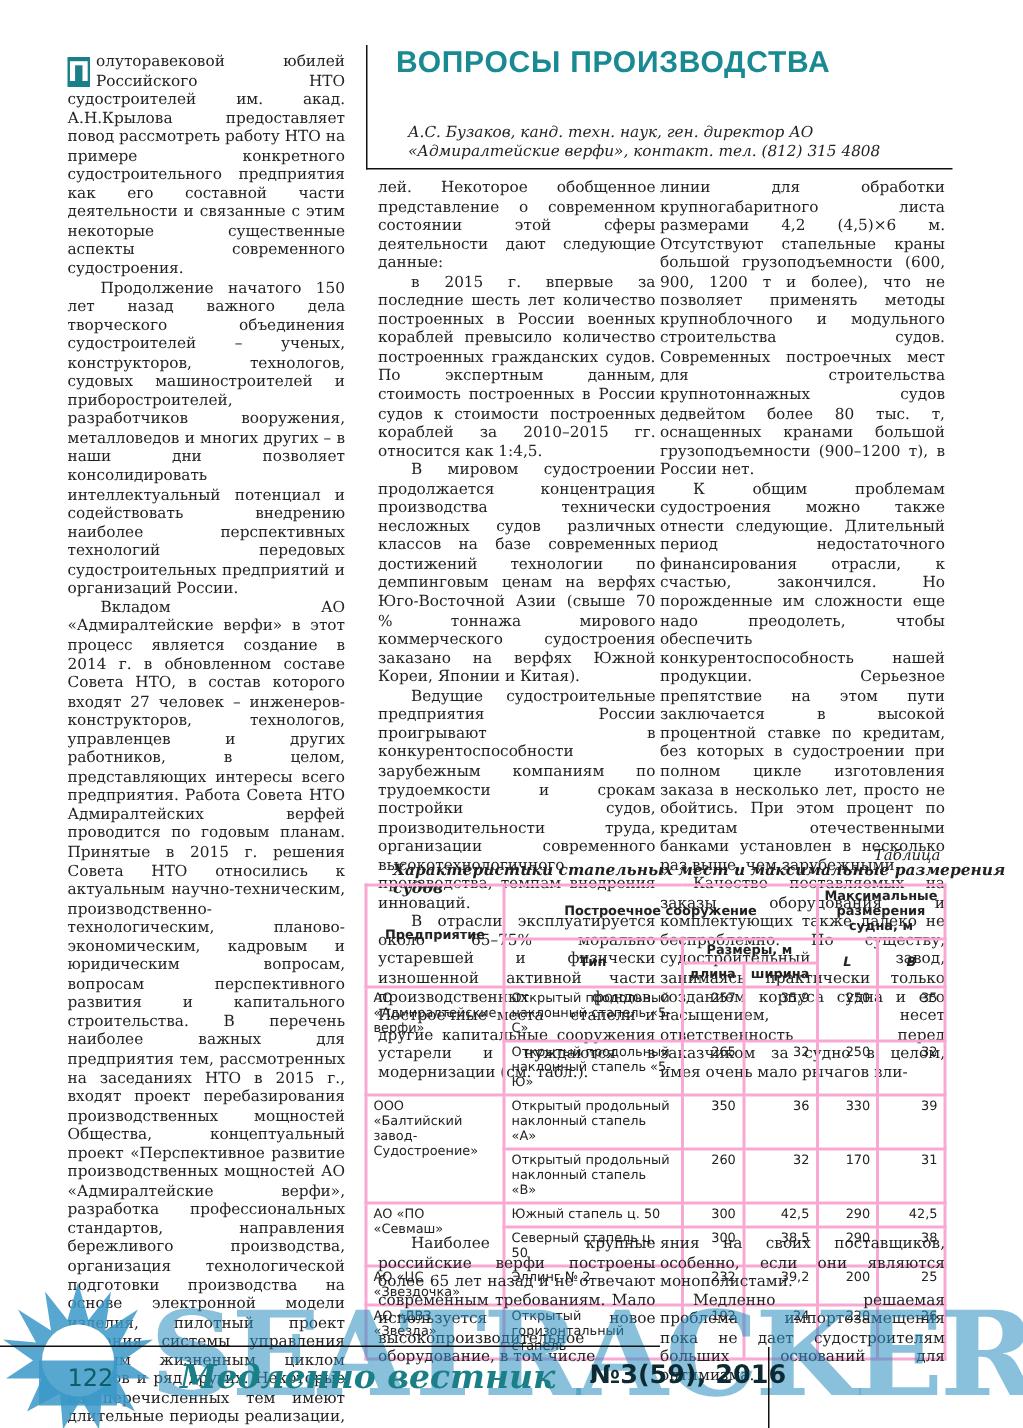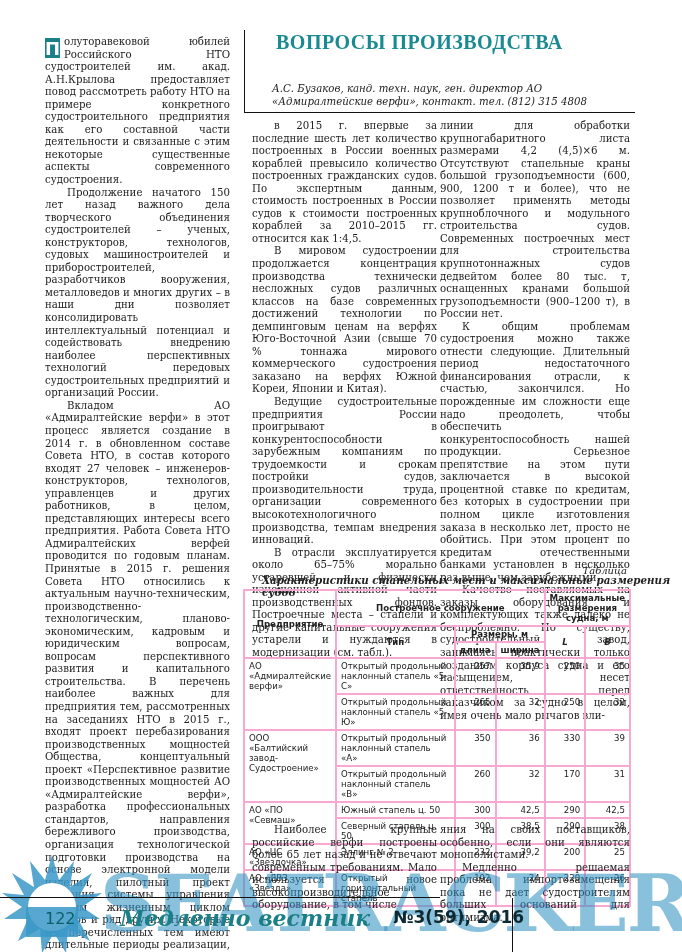--- a/index.html
+++ b/index.html
@@ -9,21 +9,21 @@
   .col p { margin:0; text-indent:22px; }
   .col p.noind { text-indent:0; }
   #col1 { left:45px; top:36px; width:185px; }
   #col2 { left:252px; top:120px; width:185px; }
   #col3 { left:440px; top:120px; width:190px; }
   #col2b { left:252px; top:824px; width:185px; }
   #col3b { left:440px; top:824px; width:190px; }
   .dropcap { float:left; width:15px; height:20px; background:#1a7f86; color:#fff; font-family:"DejaVu Sans", sans-serif;
              font-weight:bold; font-size:18px; line-height:21px; text-align:center; margin:2px 4px 0 0; }
   .title-box { position:absolute; left:244px; top:30px; width:390px; height:82px; border-left:1px solid #111; border-bottom:1px solid #111; }
-  .title { position:absolute; left:276px; top:32px; font-family:Liberation Serif, serif; font-weight:bold;
+  .title { position:absolute; left:264px; top:32px; font-family:Liberation Sans, sans-serif; font-weight:bold;
            color:#1a8a92; font-size:20px; line-height:20px; letter-spacing:0.5px; }
   .author { position:absolute; left:272px; top:82px; width:360px; font-style:italic; font-size:10.2px; line-height:13px; }
   .author b { font-weight:normal; }
   .table-caption-label { position:absolute; right:55px; top:565px; font-style:italic; font-size:10px; }
   .table-caption { position:absolute; left:262px; top:574px; font-style:italic; font-weight:bold; font-size:10.3px; }
   table { position:absolute; left:243px; top:589px; width:388px; border-collapse:collapse;
           font-family:"DejaVu Sans", sans-serif; font-size:8.6px; line-height:10px; }
   td, th { border:2px solid #f9a8d4; padding:2px 4px; vertical-align:top; }
   th { font-weight:bold; text-align:center; vertical-align:middle; color:#222; }
   td.num { text-align:right; }
@@ -48,20 +48,21 @@
 </div>
 
 <div class="col" id="col1">
   <p class="noind"><span class="dropcap">П</span><span>олуторавековой юбилей Российского НТО судостроителей им. акад. А.Н.Крылова предоставляет повод рассмотреть работу НТО на примере конкретного судостроительного предприятия как его составной части деятельности и связанные с этим некоторые существенные аспекты современного судостроения.</span></p>
   <p>Продолжение начатого 150 лет назад важного дела творческого объединения судостроителей – ученых, конструкторов, технологов, судовых машиностроителей и приборостроителей, разработчиков вооружения, металловедов и многих других – в наши дни позволяет консолидировать интеллектуальный потенциал и содействовать внедрению наиболее перспективных технологий передовых судостроительных предприятий и организаций России.</p>
   <p>Вкладом АО «Адмиралтейские верфи» в этот процесс является создание в 2014 г. в обновленном составе Совета НТО, в состав которого входят 27 человек – инженеров-конструкторов, технологов, управленцев и других работников, в целом, представляющих интересы всего предприятия. Работа Совета НТО Адмиралтейских верфей проводится по годовым планам. Принятые в 2015 г. решения Совета НТО относились к актуальным научно-техническим, производственно-технологическим, планово-экономическим, кадровым и юридическим вопросам, вопросам перспективного развития и капитального строительства. В перечень наиболее важных для предприятия тем, рассмотренных на заседаниях НТО в 2015 г., входят проект перебазирования производственных мощностей Общества, концептуальный проект «Перспективное развитие производственных мощностей АО «Адмиралтейские верфи», разработка профессиональных стандартов, направления бережливого производства, организация технологической подготовки производства на основе электронной модели изделия, пилотный проект создания системы управления полным жизненным циклом заказов и ряд других. Некоторые из перечисленных тем имеют длительные периоды реализации, их обсуждение продолжено в текущем году.</p>
 
 </div>
 
 <div class="col" id="col2">
+  <p class="noind">лей. Некоторое обобщенное представление о современном состоянии этой сферы деятельности дают следующие данные:</p>
   <p>в 2015 г. впервые за последние шесть лет количество построенных в России военных кораблей превысило количество построенных гражданских судов. По экспертным данным, стоимость построенных в России судов к стоимости построенных кораблей за 2010–2015 гг. относится как 1:4,5.</p>
   <p>В мировом судостроении продолжается концентрация производства технически несложных судов различных классов на базе современных достижений технологии по демпинговым ценам на верфях Юго-Восточной Азии (свыше 70 % тоннажа мирового коммерческого судостроения заказано на верфях Южной Кореи, Японии и Китая).</p>
   <p>Ведущие судостроительные предприятия России проигрывают в конкурентоспособности зарубежным компаниям по трудоемкости и срокам постройки судов, производительности труда, организации современного высокотехнологичного производства, темпам внедрения инноваций.</p>
   <p>В отрасли эксплуатируется около 65–75% морально устаревшей и физически изношенной активной части производственных фондов. Построечные места – стапели и другие капитальные сооружения устарели и нуждаются в модернизации (см. табл.).</p>
 </div>
 
 <div class="col" id="col3">
   <p class="noind">линии для обработки крупногабаритного листа размерами 4,2 (4,5)×6 м. Отсутствуют стапельные краны большой грузоподъемности (600, 900, 1200 т и более), что не позволяет применять методы крупноблочного и модульного строительства судов. Современных построечных мест для строительства крупнотоннажных судов дедвейтом более 80 тыс. т, оснащенных кранами большой грузоподъемности (900–1200 т), в России нет.</p>
   <p>К общим проблемам судостроения можно также отнести следующие. Длительный период недостаточного финансирования отрасли, к счастью, закончился. Но порожденные им сложности еще надо преодолеть, чтобы обеспечить конкурентоспособность нашей продукции. Серьезное препятствие на этом пути заключается в высокой процентной ставке по кредитам, без которых в судостроении при полном цикле изготовления заказа в несколько лет, просто не обойтись. При этом процент по кредитам отечественными банками установлен в несколько раз выше, чем зарубежными.</p>
   <p>Качество поставляемых на заказы оборудования и комплектующих также далеко не беспроблемно. По существу, судостроительный завод, занимаясь практически только созданием корпуса судна и его насыщением, несет ответственность перед заказчиком за судно в целом, имея очень мало рычагов вли-</p>

